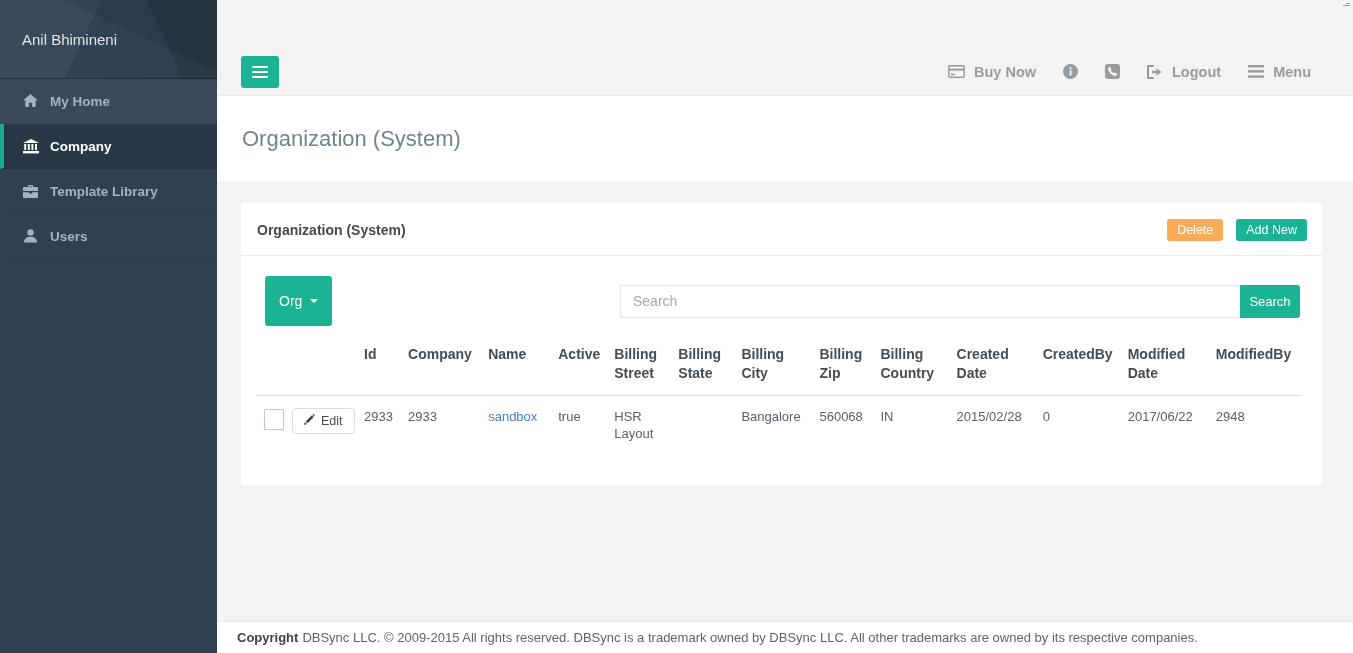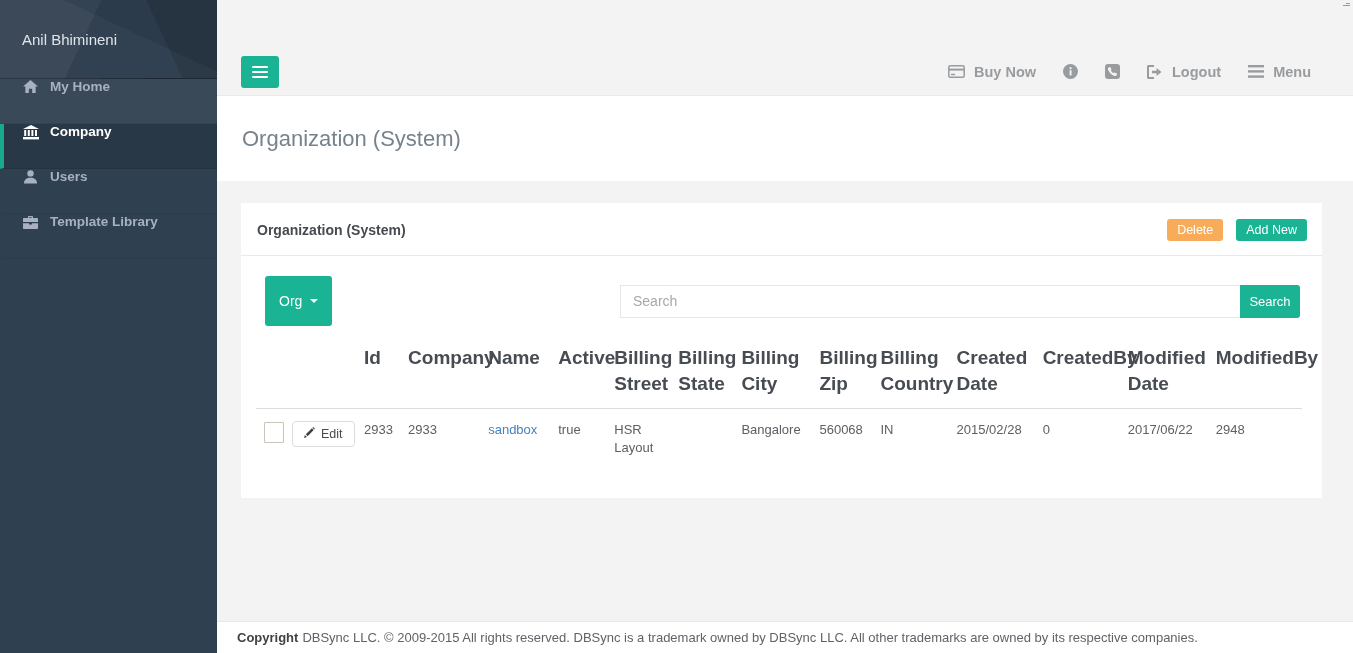--- a/index.html
+++ b/index.html
@@ -14,21 +14,21 @@
     background-color:#2b3b4b;
     background-image:
       linear-gradient(115deg, rgba(255,255,255,0.045) 0%, rgba(255,255,255,0.045) 40%, transparent 40%),
       linear-gradient(245deg, rgba(0,0,0,0.12) 0%, rgba(0,0,0,0.12) 28%, transparent 28%),
       linear-gradient(25deg, rgba(255,255,255,0.03) 0%, rgba(255,255,255,0.03) 60%, transparent 60%);
     border-bottom:1px solid rgba(0,0,0,0.25);
   }
   .user-name { color:#dfe4ea; font-size:15px; font-weight:400; }
   .nav { display:flex; flex-direction:column; }
   .nav-item {
-    height:45px; display:flex; gap:11px;
+    height:45px; display:flex; align-items:center; gap:11px;
     padding-left:18px; border-left:4px solid transparent;
     color:#a7b1c2; font-size:13.5px; font-weight:700; cursor:pointer;
     border-bottom:1px solid rgba(0,0,0,0.08);
   }
   .nav-item.subtle { background:rgba(255,255,255,0.05); }
   .nav-item.active { background:#293846; border-left-color:#19aa8d; color:#ffffff; }
   .nav-item .nicon { width:17px; height:16px; display:inline-flex; align-items:center; justify-content:center; }
   .nav-item .nicon svg { display:block; }
 
   
@@ -79,21 +79,21 @@
   .search-input::placeholder { color:#a8a8a8; }
   .search-btn {
     width:60px; height:33px; background:#1ab394; color:#fff; border:none;
     border-radius:0 3px 3px 0; font-size:13px; font-family:inherit; cursor:pointer;
   }
 
   
   table.grid { width:1046px; margin-top:10px; border-collapse:collapse; table-layout:fixed; }
   table.grid th {
     text-align:left; vertical-align:top; padding:9px 8px 12px 8px;
-    font-size:19px; font-weight:700; color:#474c52; line-height:1.35;
+    font-size:14px; font-weight:700; color:#474c52; line-height:1.35;
   }
   table.grid thead tr { border-bottom:1px solid #dddddd; }
   table.grid td {
     vertical-align:top; padding:12px 8px; font-size:13px; color:#5b6065; line-height:1.35;
   }
   .c-cb{width:28px}.c-edit{width:72px}.c-id{width:44px}.c-company{width:80px}.c-name{width:70px}
   .c-active{width:56px}.c-bstreet{width:64px}.c-bstate{width:63px}.c-bcity{width:78px}.c-bzip{width:61px}
   .c-bcountry{width:76px}.c-crdate{width:86px}.c-crby{width:85px}.c-moddate{width:88px}.c-modby{width:94px}
 
   .row-checkbox {
@@ -148,36 +148,36 @@
               <rect x="8.4" y="5" width="2" height="6"></rect>
               <rect x="12" y="5" width="2" height="6"></rect>
               <rect x="0" y="12" width="16" height="2.4"></rect>
             </svg>
         </span>
         <span>Company</span>
       </div>
 
       <div class="nav-item">
         <span class="nicon">
+          <svg width="15" height="13" viewBox="0 0 15 13" fill="currentColor">
+              <path d="M5 2 V0.8 C5 0.3 5.3 0 5.8 0 H9.2 C9.7 0 10 0.3 10 0.8 V2 H14 C14.6 2 15 2.4 15 3 V6 H0 V3 C0 2.4 0.4 2 1 2 Z M6.2 2 H8.8 V1.2 H6.2 Z"></path>
+              <path d="M0 7.2 H6 V8.6 H9 V7.2 H15 V12 C15 12.6 14.6 13 14 13 H1 C0.4 13 0 12.6 0 12 Z"></path>
+            </svg>
+        </span>
+        <span>Template Library</span>
+      </div>
+
+      <div class="nav-item">
+        <span class="nicon">
           <svg width="13" height="14" viewBox="0 0 13 14" fill="currentColor">
               <circle cx="6.5" cy="3.4" r="3.2"></circle>
               <path d="M0 13.5 C0 9.5 3 7.8 6.5 7.8 C10 7.8 13 9.5 13 13.5 Z"></path>
             </svg>
         </span>
         <span>Users</span>
-      </div>
-
-      <div class="nav-item">
-        <span class="nicon">
-          <svg width="15" height="13" viewBox="0 0 15 13" fill="currentColor">
-              <path d="M5 2 V0.8 C5 0.3 5.3 0 5.8 0 H9.2 C9.7 0 10 0.3 10 0.8 V2 H14 C14.6 2 15 2.4 15 3 V6 H0 V3 C0 2.4 0.4 2 1 2 Z M6.2 2 H8.8 V1.2 H6.2 Z"></path>
-              <path d="M0 7.2 H6 V8.6 H9 V7.2 H15 V12 C15 12.6 14.6 13 14 13 H1 C0.4 13 0 12.6 0 12 Z"></path>
-            </svg>
-        </span>
-        <span>Template Library</span>
       </div>
 
     </nav>
   </aside>
 
   <div class="main">
 
     <header class="topbar">
       <button class="hamburger" aria-label="toggle sidebar">
         <span></span>

